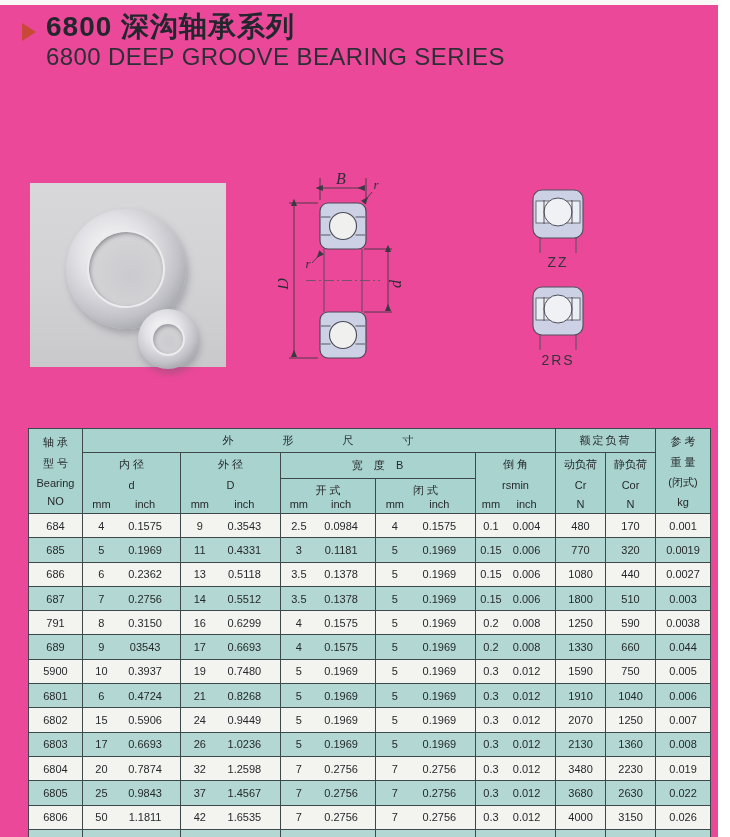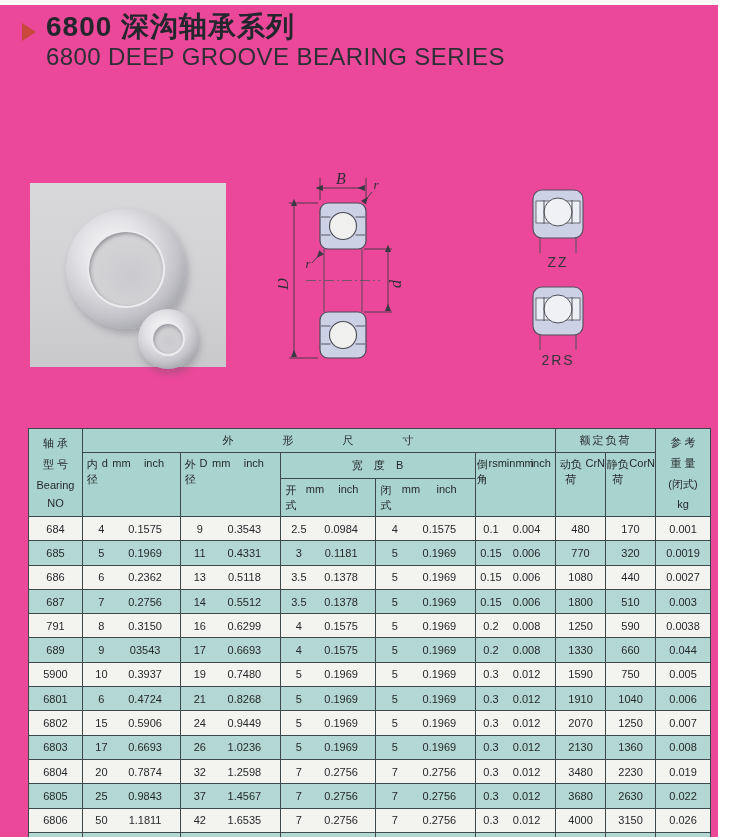--- a/index.html
+++ b/index.html
@@ -56,21 +56,21 @@
     font-size:11px; color:#26292b;
   }
   th, td { border:1px solid #3d484b; padding:0; text-align:center; vertical-align:middle; font-weight:normal; }
   thead th { background:#a9d3cf; }
   tr.white { background:#f3f3f0; }
   tr.teal  { background:#b3d8d3; }
   tbody td { height:24.3px; }
   .hr1 th { height:24px; }
   .hr2 th { height:26px; }
   .hr3 th { height:35px; }
-  .vstack { display:flex; flex-direction:row; justify-content:space-between; height:100%; padding:4px 0 3px 0; }
+  .vstack { display:flex; flex-direction:column; justify-content:space-between; height:100%; padding:4px 0 3px 0; }
   .vstack-even { display:flex; flex-direction:column; justify-content:space-evenly; height:100%; }
   .dims-band { letter-spacing:2px; word-spacing:42px; }
   .loads-band { letter-spacing:2px; }
   .widthb { letter-spacing:1px; word-spacing:6px; }
   .dual { display:flex; width:100%; }
   .dual .m { width:38%; text-align:center; }
   .dual .i { width:52%; text-align:center; }
 </style>
 </head>
 <body>

